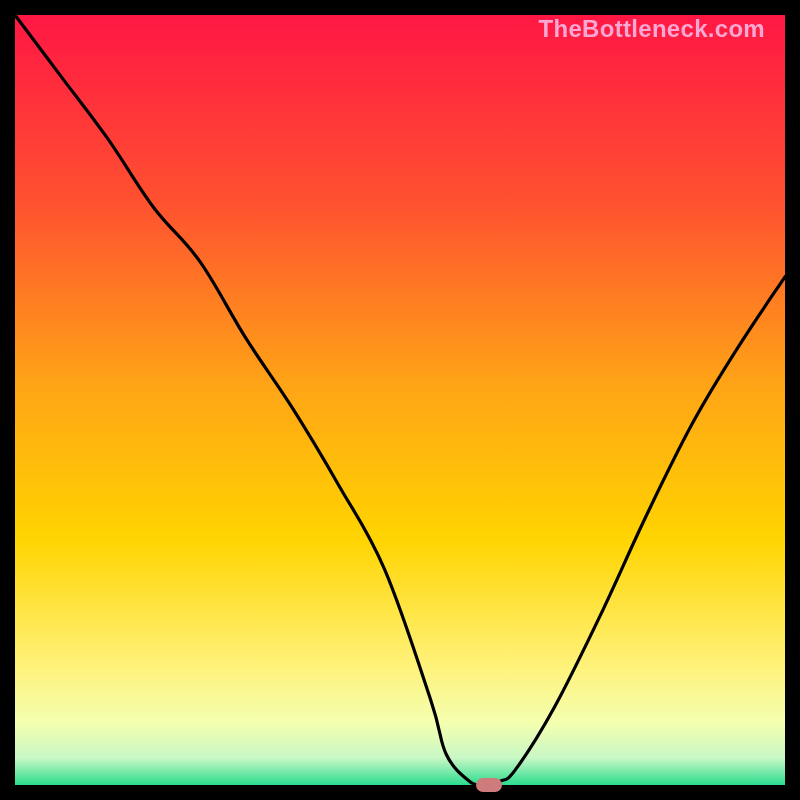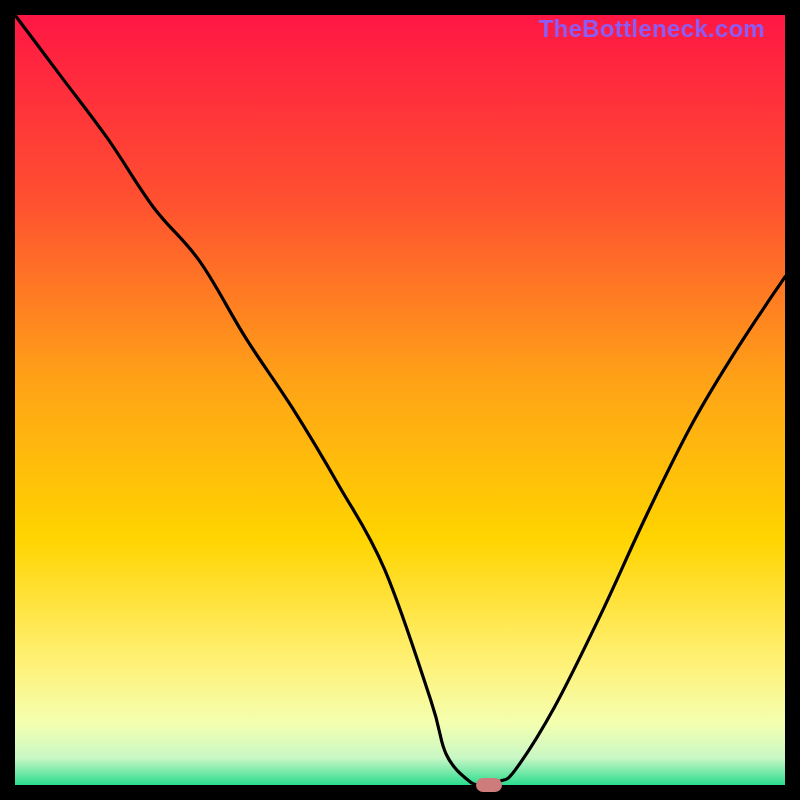--- a/index.html
+++ b/index.html
@@ -25,21 +25,21 @@
     width: 770px;
     height: 770px;
   }
   .watermark {
     position: absolute;
     top: 0px;
     right: 20px;
     font-family: Arial, Helvetica, sans-serif;
     font-size: 24px;
     font-weight: bold;
-    color: #8b5cf6;
+    color: #f9a8d4;
     letter-spacing: 0.3px;
   }
   .marker {
     position: absolute;
     width: 26px;
     height: 14px;
     border-radius: 8px;
     background: #cd7b7b;
     transform: translate(-50%, -50%);
   }

